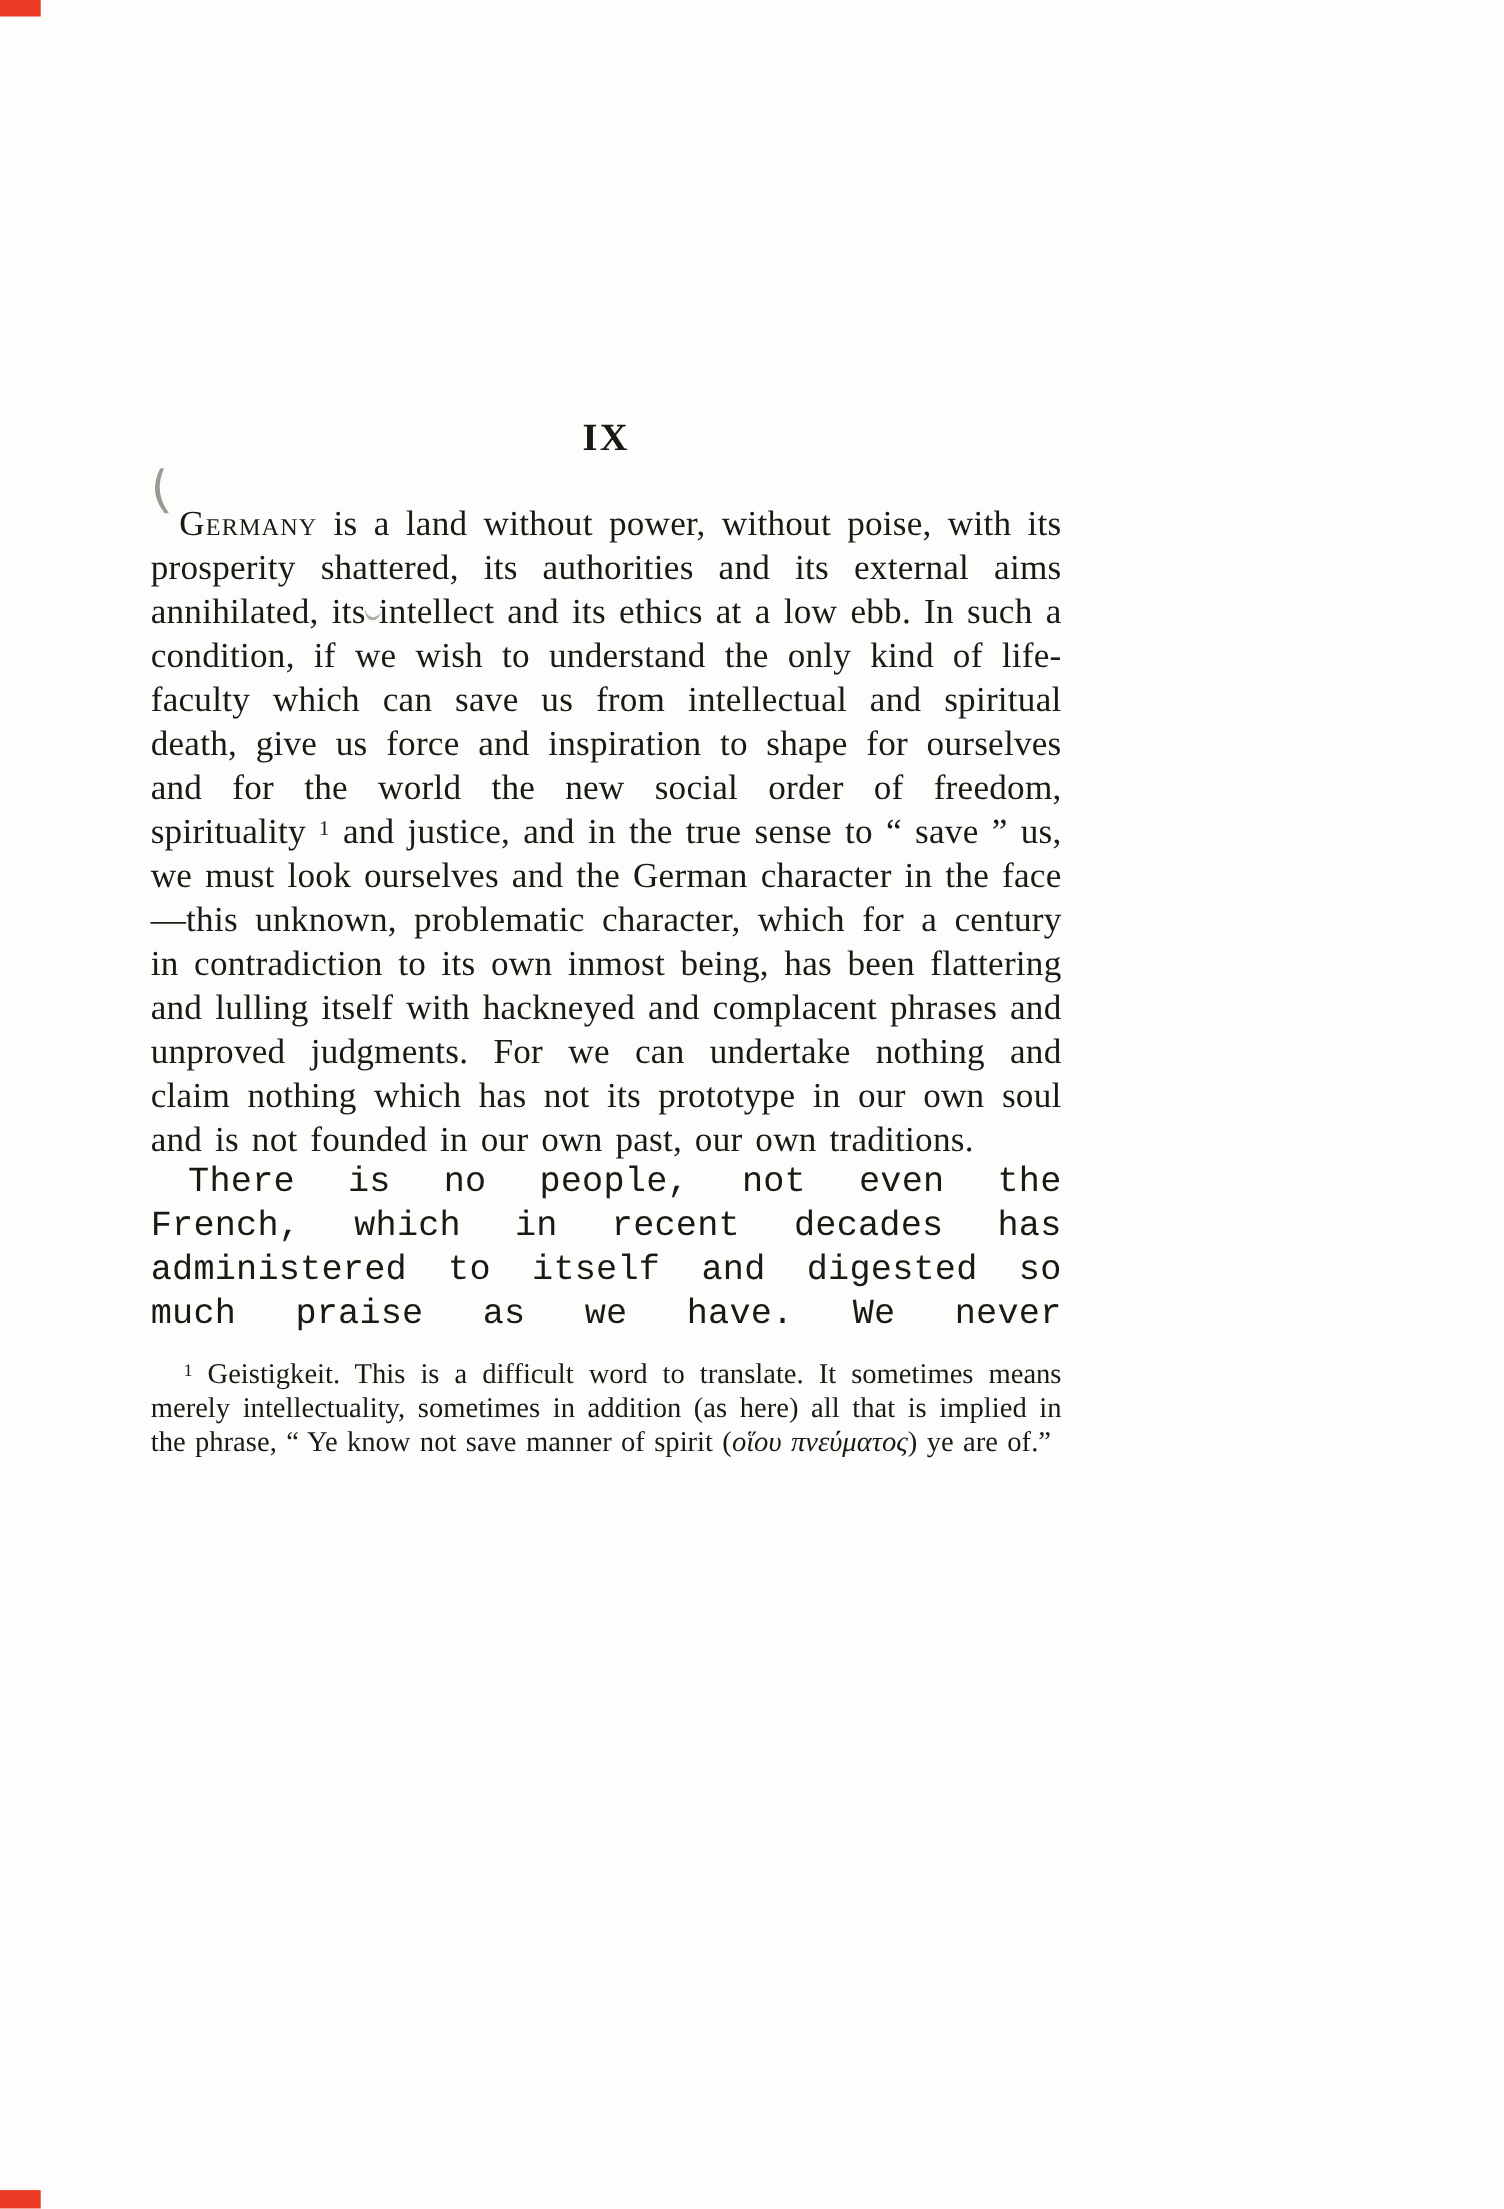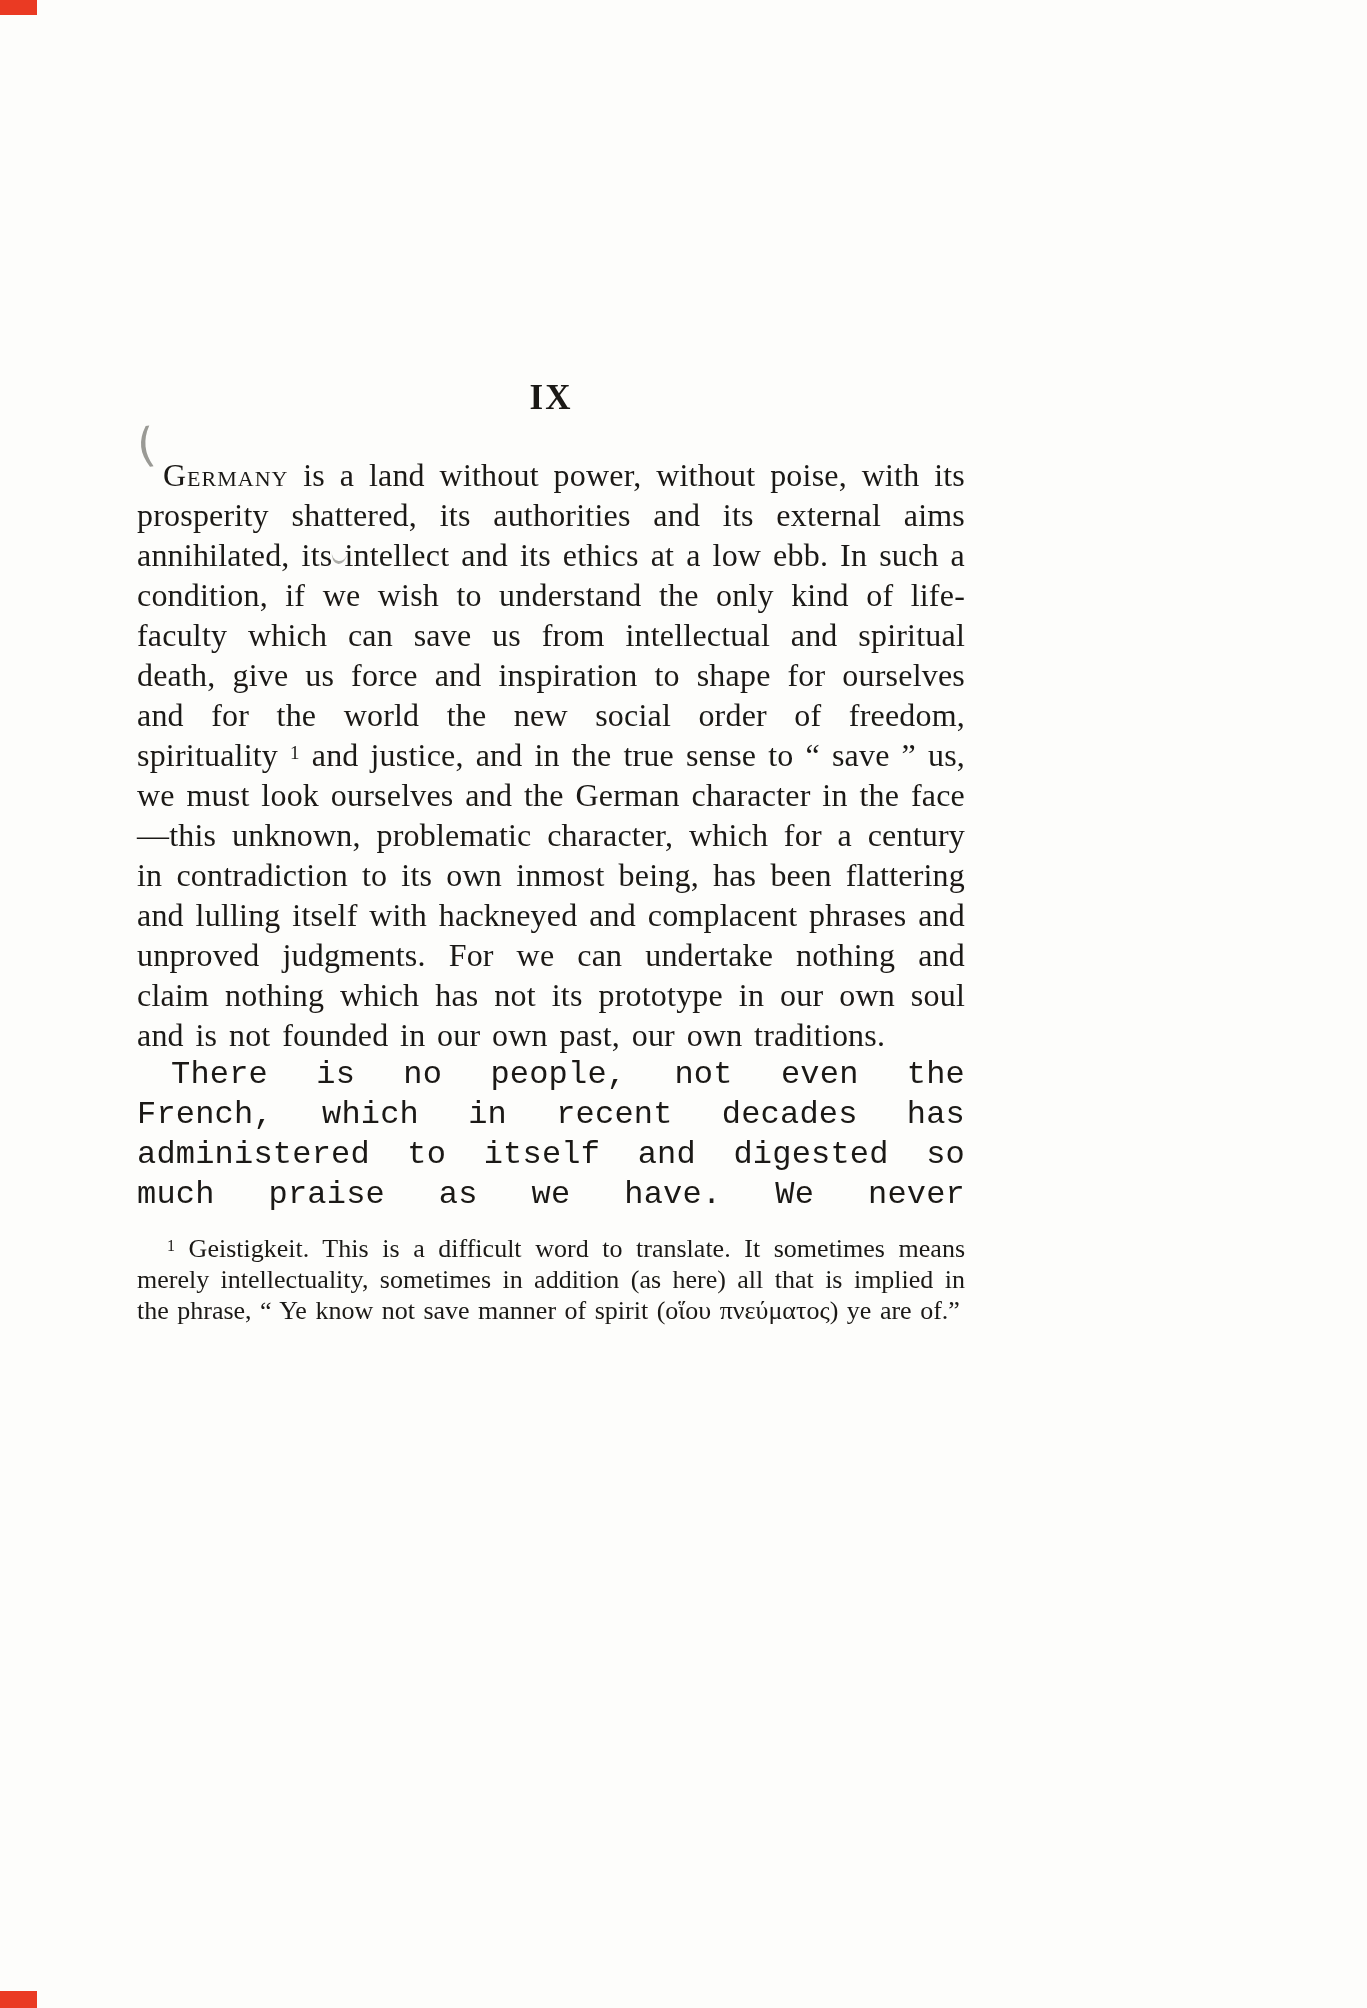--- a/index.html
+++ b/index.html
@@ -67,21 +67,21 @@
     line-height: 31px;
     text-align: justify;
     word-spacing: 2px;
     text-indent: 30px;
   }
   .footnote .fn-marker {
     font-size: 16px;
     line-height: 0;
     vertical-align: 6px;
   }
-  .greek { }
+  .greek { font-style: italic; }
   .page-number {
     margin-top: 8px;
     text-align: center;
     font-size: 27px;
   }
   
   .pencil-bracket {
     position: absolute;
     left: 0px;
     top: 42px;

